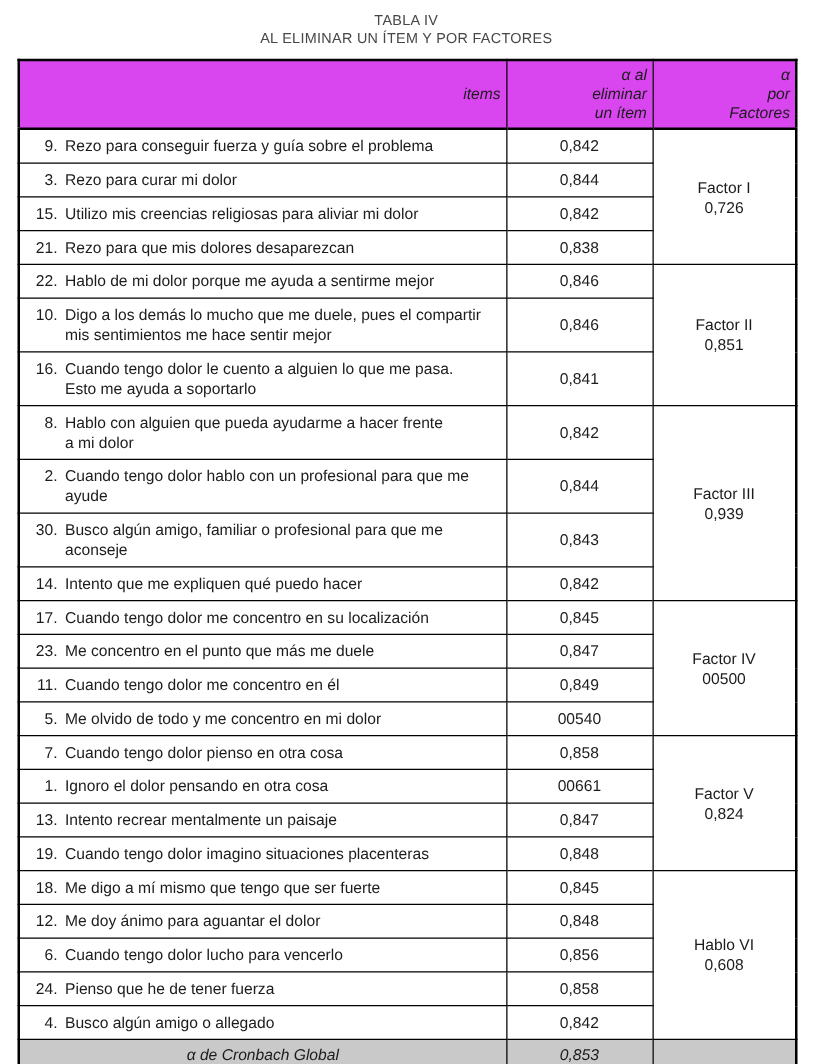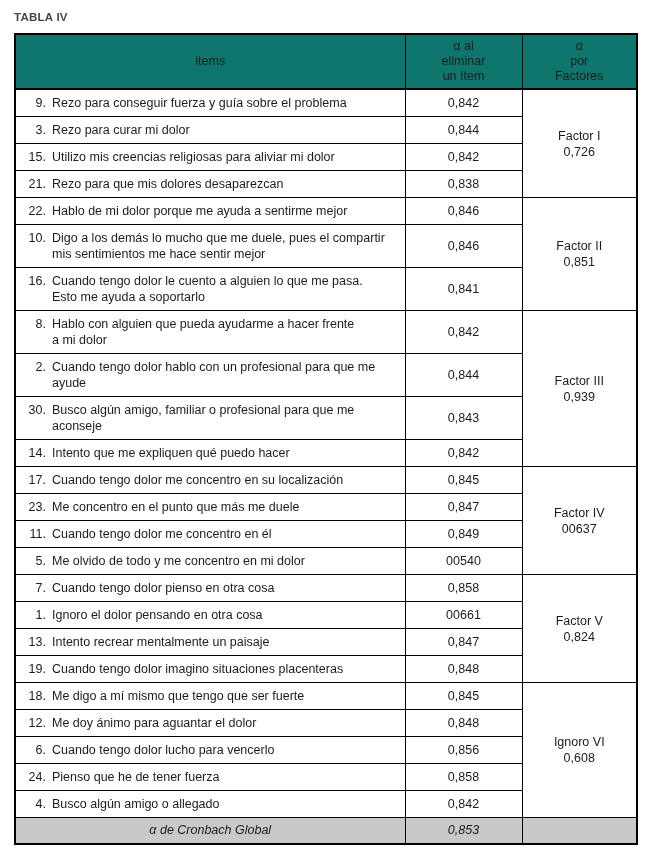--- a/index.html
+++ b/index.html
@@ -5,22 +5,22 @@
   * { box-sizing: border-box; }
   html, body { margin: 0; padding: 0; background: #ffffff; }
   body {
     width: 650px; min-height: 851px;
     font-family: "Liberation Sans", sans-serif;
     color: #1c1c1c;
   }
   .page { padding: 7px 14px 10px 14px; }
 
   .caption {
-    text-align: left;
-    font-weight: bold;
+    text-align: center;
+    font-weight: normal;
     font-size: 11.5px;
     line-height: 14px;
     letter-spacing: 0.25px;
     color: #474747;
     margin: 3px 0 9px 0;
   }
   .caption .cap-line { white-space: nowrap; }
 
   table.results {
     border-collapse: collapse;
@@ -28,26 +28,27 @@
     border: 2px solid #000;
     table-layout: fixed;
   }
   th, td { border: 1px solid #000; }
 
   col.c1 { width: 390px; }
   col.c2 { width: 117px; }
   col.c3 { width: 115px; }
 
   thead th {
-    background: #0f766e;
+    background: #d946ef;
+    font-style: italic;
     font-weight: normal;
     font-size: 12.5px;
     line-height: 15px;
     white-space: pre-line;
-    text-align: center;
+    text-align: right;
     vertical-align: middle;
     height: 54px;
     border-bottom: 2px solid #000;
     padding: 4px;
   }
 
   td { font-size: 12.5px; line-height: 16px; vertical-align: middle; }
 
   td.c-items { padding: 5px 8px 5px 5px; }
   .itemline { display: flex; align-items: flex-start; }
@@ -67,20 +68,21 @@
   tr.footer-row td.f-label { text-align: center; }
   tr.footer-row td.f-value { text-align: center; }
 </style>
 </head>
 <body>
 
 <div class="page">
 
   <div class="caption">
     <div class="cap-line">TABLA IV</div>
+    <div class="cap-line">AL ELIMINAR UN ÍTEM Y POR FACTORES</div>
   </div>
 
   <table class="results">
     <colgroup>
         <col class="c1">
         <col class="c2">
         <col class="c3">
       </colgroup>
     <thead>
       <tr>
@@ -215,21 +217,21 @@
       <tr>
         <td class="c-items">
             <div class="itemline">
           <span class="num">17.</span>
           <span class="txt">Cuando tengo dolor me concentro en su localización</span>
             </div>
           </td>
         <td class="c-alpha">0,845</td>
         <td class="c-factor" rowspan="4">
           <span class="factor-name">Factor IV</span>
-          <span class="factor-alpha">00637</span>
+          <span class="factor-alpha">00500</span>
         </td>
       </tr>
       <tr>
         <td class="c-items">
             <div class="itemline">
           <span class="num">23.</span>
           <span class="txt">Me concentro en el punto que más me duele</span>
             </div>
           </td>
         <td class="c-alpha">0,847</td>
@@ -296,21 +298,21 @@
 
       <tr>
         <td class="c-items">
             <div class="itemline">
           <span class="num">18.</span>
           <span class="txt">Me digo a mí mismo que tengo que ser fuerte</span>
             </div>
           </td>
         <td class="c-alpha">0,845</td>
         <td class="c-factor" rowspan="5">
-          <span class="factor-name">Ignoro VI</span>
+          <span class="factor-name">Hablo VI</span>
           <span class="factor-alpha">0,608</span>
         </td>
       </tr>
       <tr>
         <td class="c-items">
             <div class="itemline">
           <span class="num">12.</span>
           <span class="txt">Me doy ánimo para aguantar el dolor</span>
             </div>
           </td>

